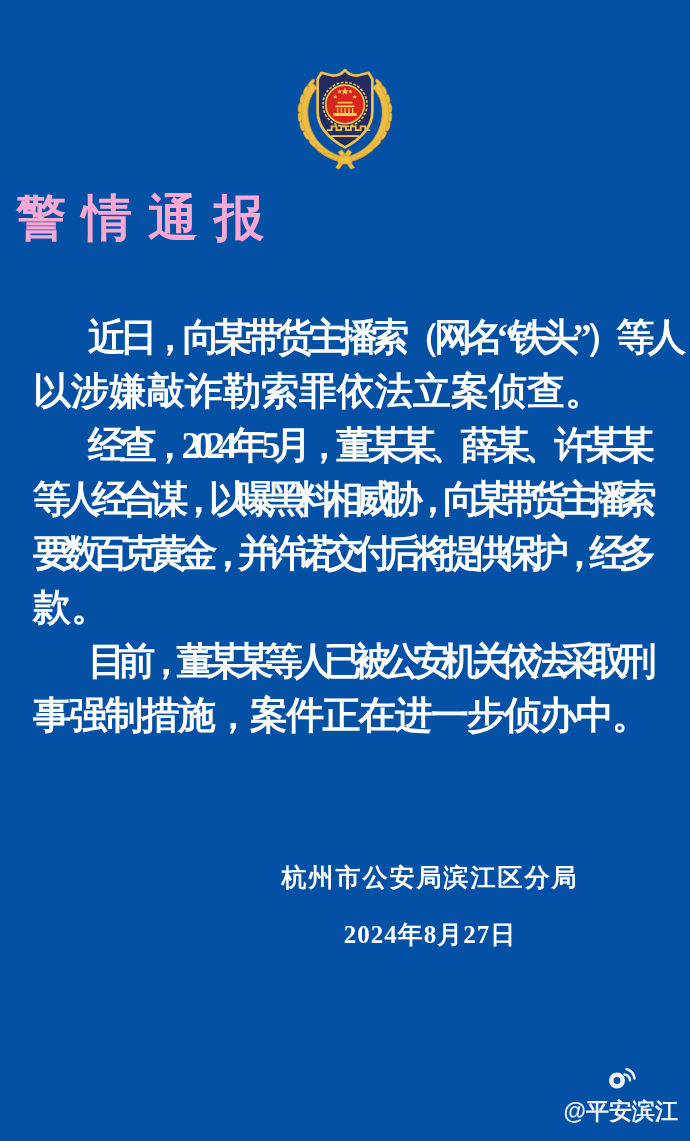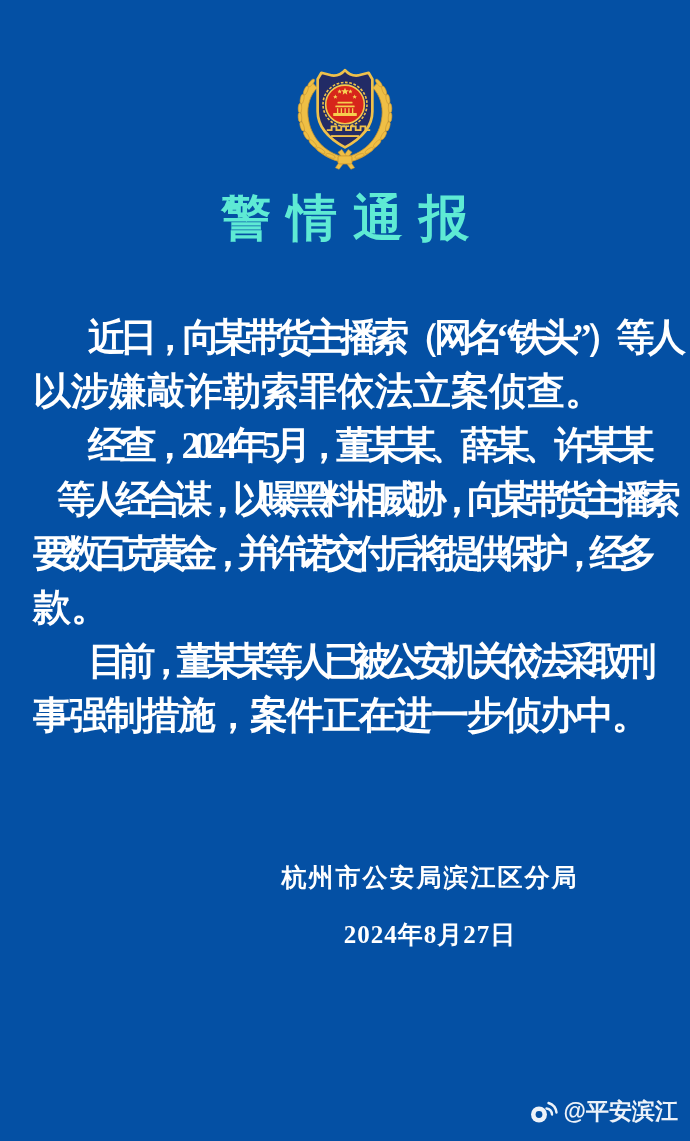--- a/index.html
+++ b/index.html
@@ -9,23 +9,23 @@
     font-family:"Liberation Serif", serif;
     color:#ffffff;
   }
   .page { position:absolute; inset:0; }
 
   .emblem { position:absolute; top:56px; left:50%; margin-left:-59px; width:118px; height:114px; }
   .emblem svg { display:block; width:118px; height:114px; }
 
   .title {
     position:absolute; top:186px; left:0; width:100%; margin:0;
-    text-align:center; font-size:50px; font-weight:bold;
+    font-size:50px; font-weight:bold;
     letter-spacing:16px; padding-left:16px; box-sizing:border-box;
-    line-height:64px; color:#5eead4;
+    line-height:64px; color:#f9a8d4;
   }
 
   .body-text {
     position:absolute; top:310px; left:33px; right:42px;
     font-size:38px; font-weight:bold; color:#ffffff;
   }
   .line { height:54px; line-height:54px; white-space:nowrap; }
   .line.indent { padding-left:55px; }
   .line span { display:inline-block; white-space:nowrap; }
 
@@ -34,20 +34,21 @@
     text-align:center; font-size:25px; font-weight:bold; color:#ffffff;
   }
   .sig-line { line-height:44px; letter-spacing:2px; }
   .date-line { line-height:44px; margin-top:13px; letter-spacing:1px; }
 
   .watermark {
     position:absolute; right:12px; bottom:14px;
     display:flex; align-items:center; gap:6px;
     font-size:23px; font-weight:bold; color:rgba(255,255,255,0.93);
     font-family:"Liberation Sans", sans-serif;
+    flex-direction:column;
   }
   .watermark svg { display:block; width:30px; height:25px; }
 </style>
 </head>
 <body style="background: rgb(4, 80, 164); color: rgb(255, 255, 255);">
 
 <div class="page">
 
   <div class="emblem">
     <svg viewBox="0 0 220 212" xmlns="http://www.w3.org/2000/svg">
@@ -108,21 +109,21 @@
 
   <h1 class="title">警情通报</h1>
 
   <div class="body-text">
     <div class="para">
       <div class="line indent"><span style="letter-spacing: -6.52632px;">近日，向某带货主播索（网名“铁头”）等人</span></div>
       <div class="line last"><span>以涉嫌敲诈勒索罪依法立案侦查。</span></div>
     </div>
     <div class="para">
       <div class="line indent"><span style="letter-spacing: -6.80952px;">经查，2024年5月，董某某、薛某、许某某</span></div>
-      <div class="line"><span style="letter-spacing: -8.71429px; margin-left: 24px;">等人经合谋，以曝黑料相威胁，向某带货主播索</span></div>
+      <div class="line"><span style="letter-spacing: -8.71429px;">等人经合谋，以曝黑料相威胁，向某带货主播索</span></div>
       <div class="line"><span style="letter-spacing: -8.71429px;">要数百克黄金，并许诺交付后将提供保护，经多</span></div>
       <div class="line last"><span>款。</span></div>
     </div>
     <div class="para">
       <div class="line indent"><span style="letter-spacing: -8.52632px;">目前，董某某等人已被公安机关依法采取刑</span></div>
       <div class="line last"><span style="letter-spacing: -1.82353px;">事强制措施，案件正在进一步侦办中。</span></div>
     </div>
   </div>
 
   <div class="sig-block">

